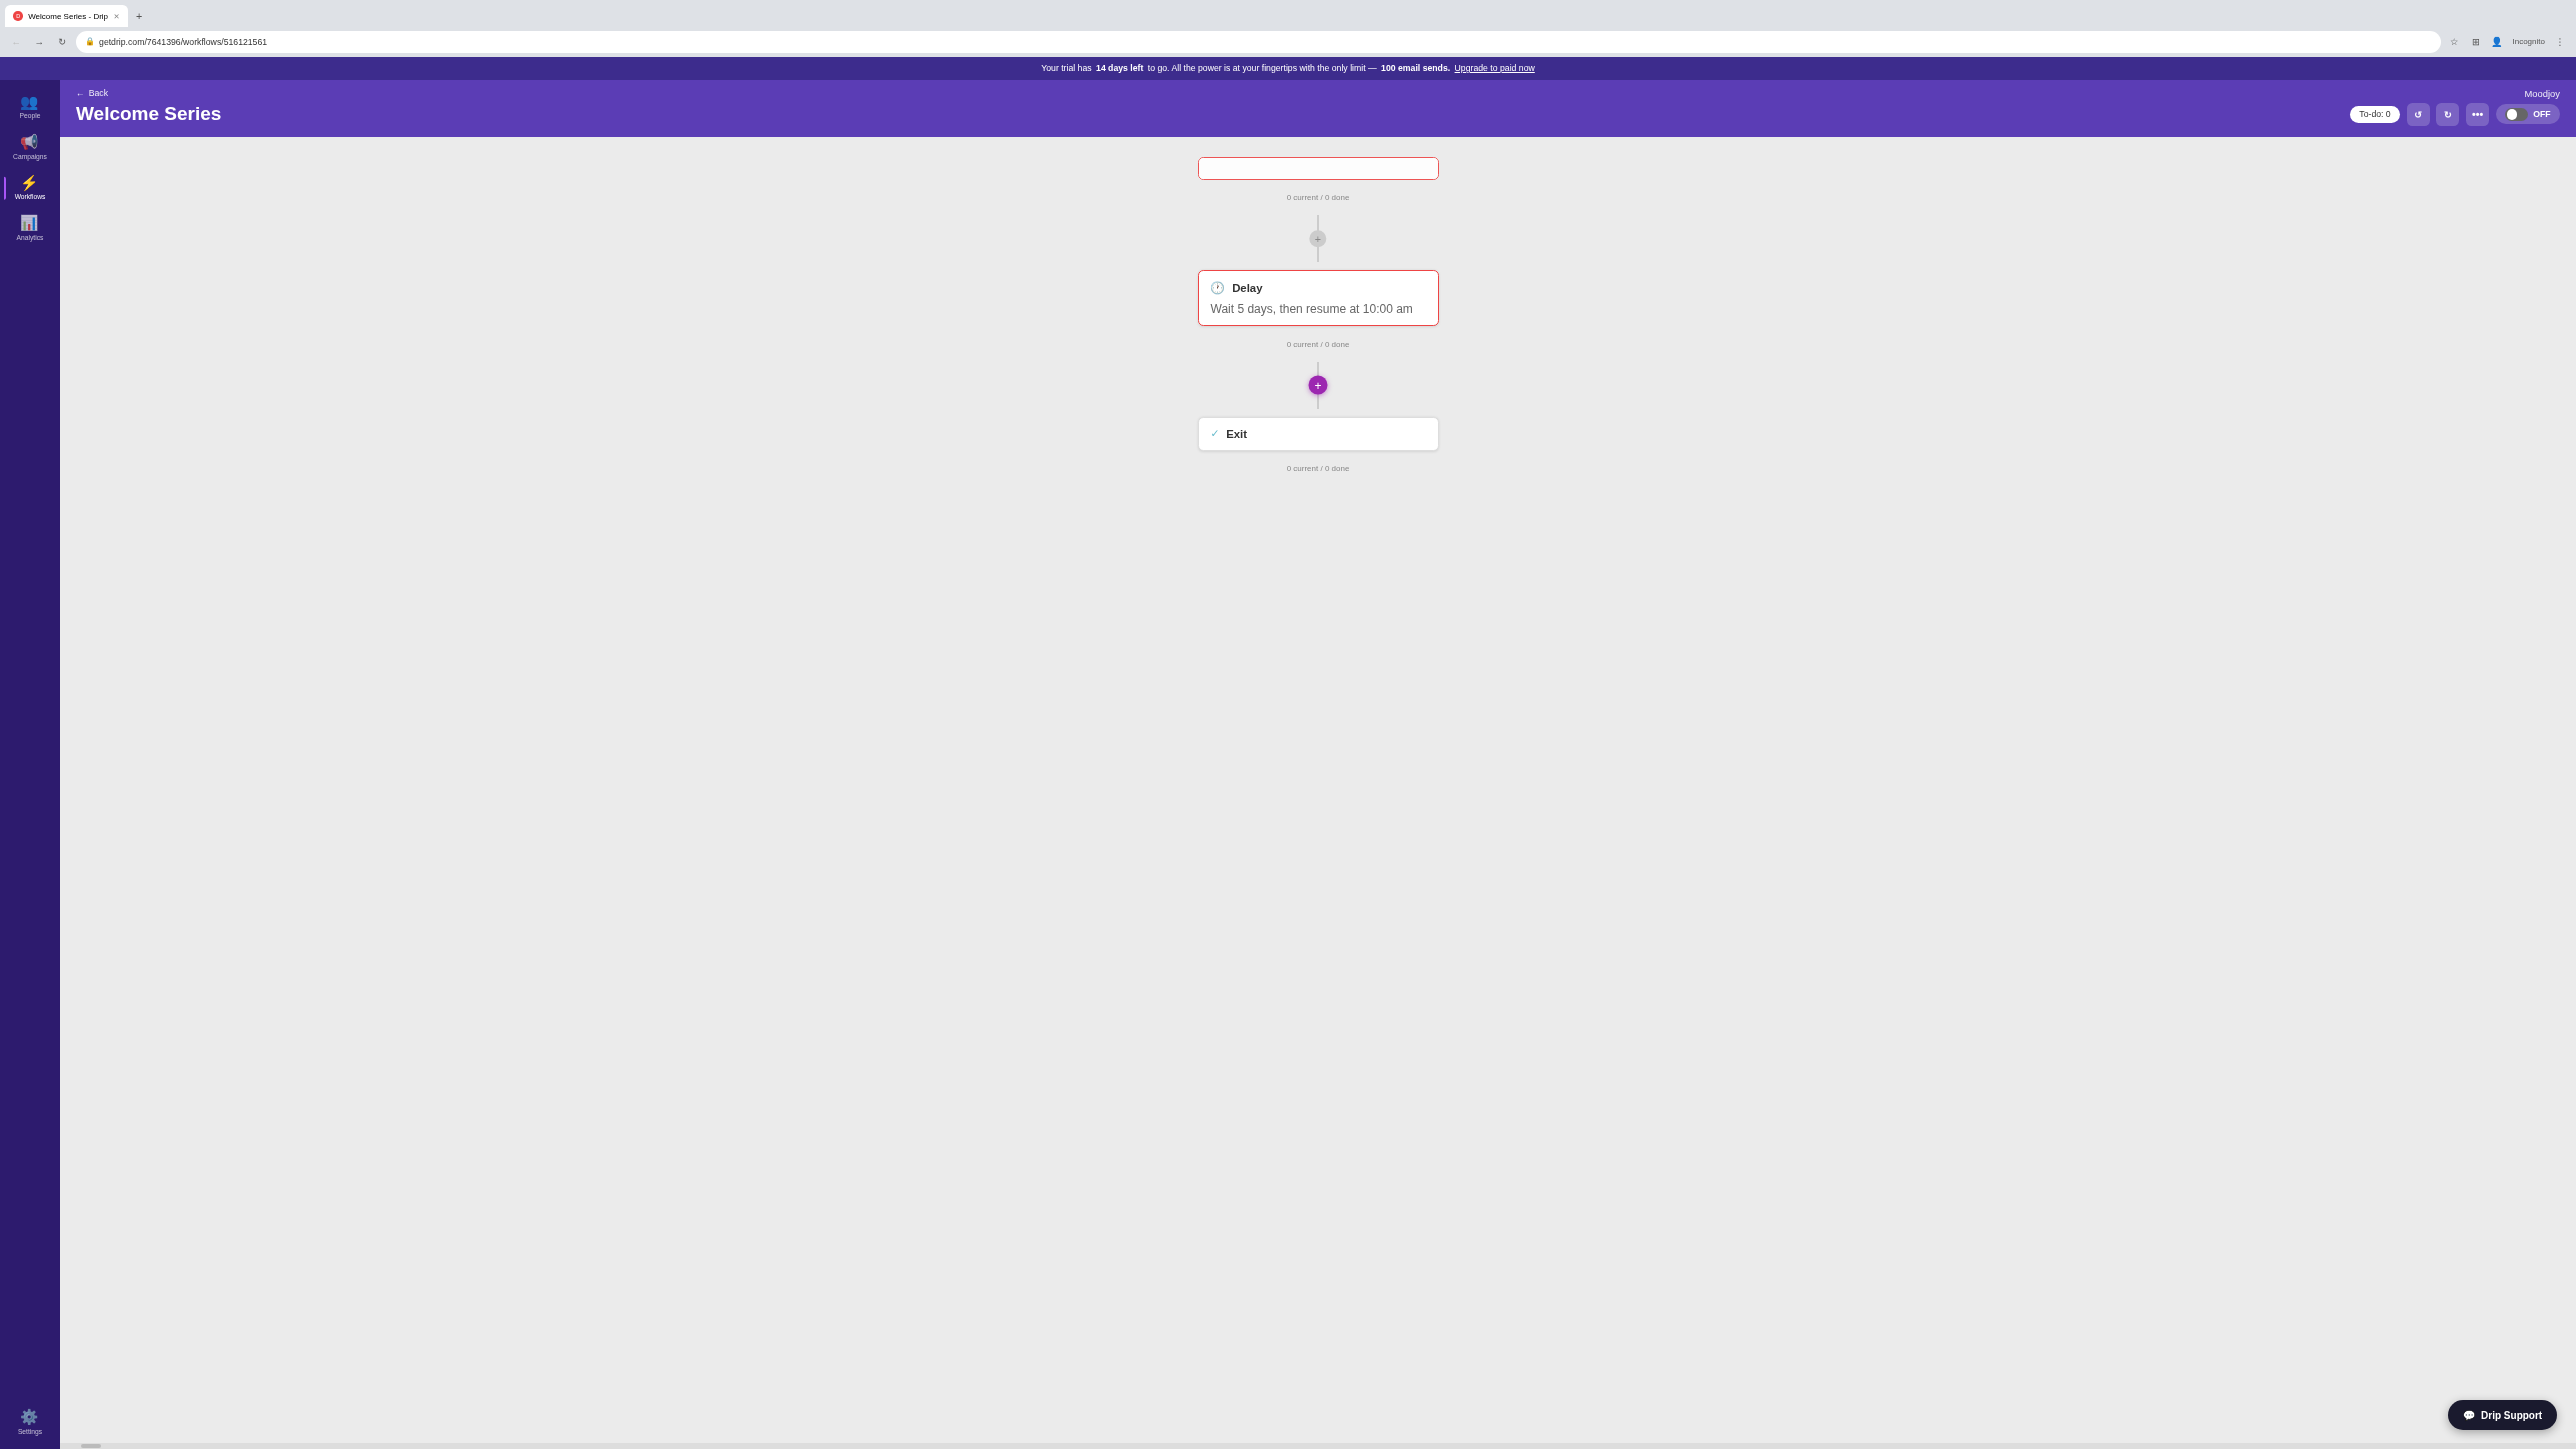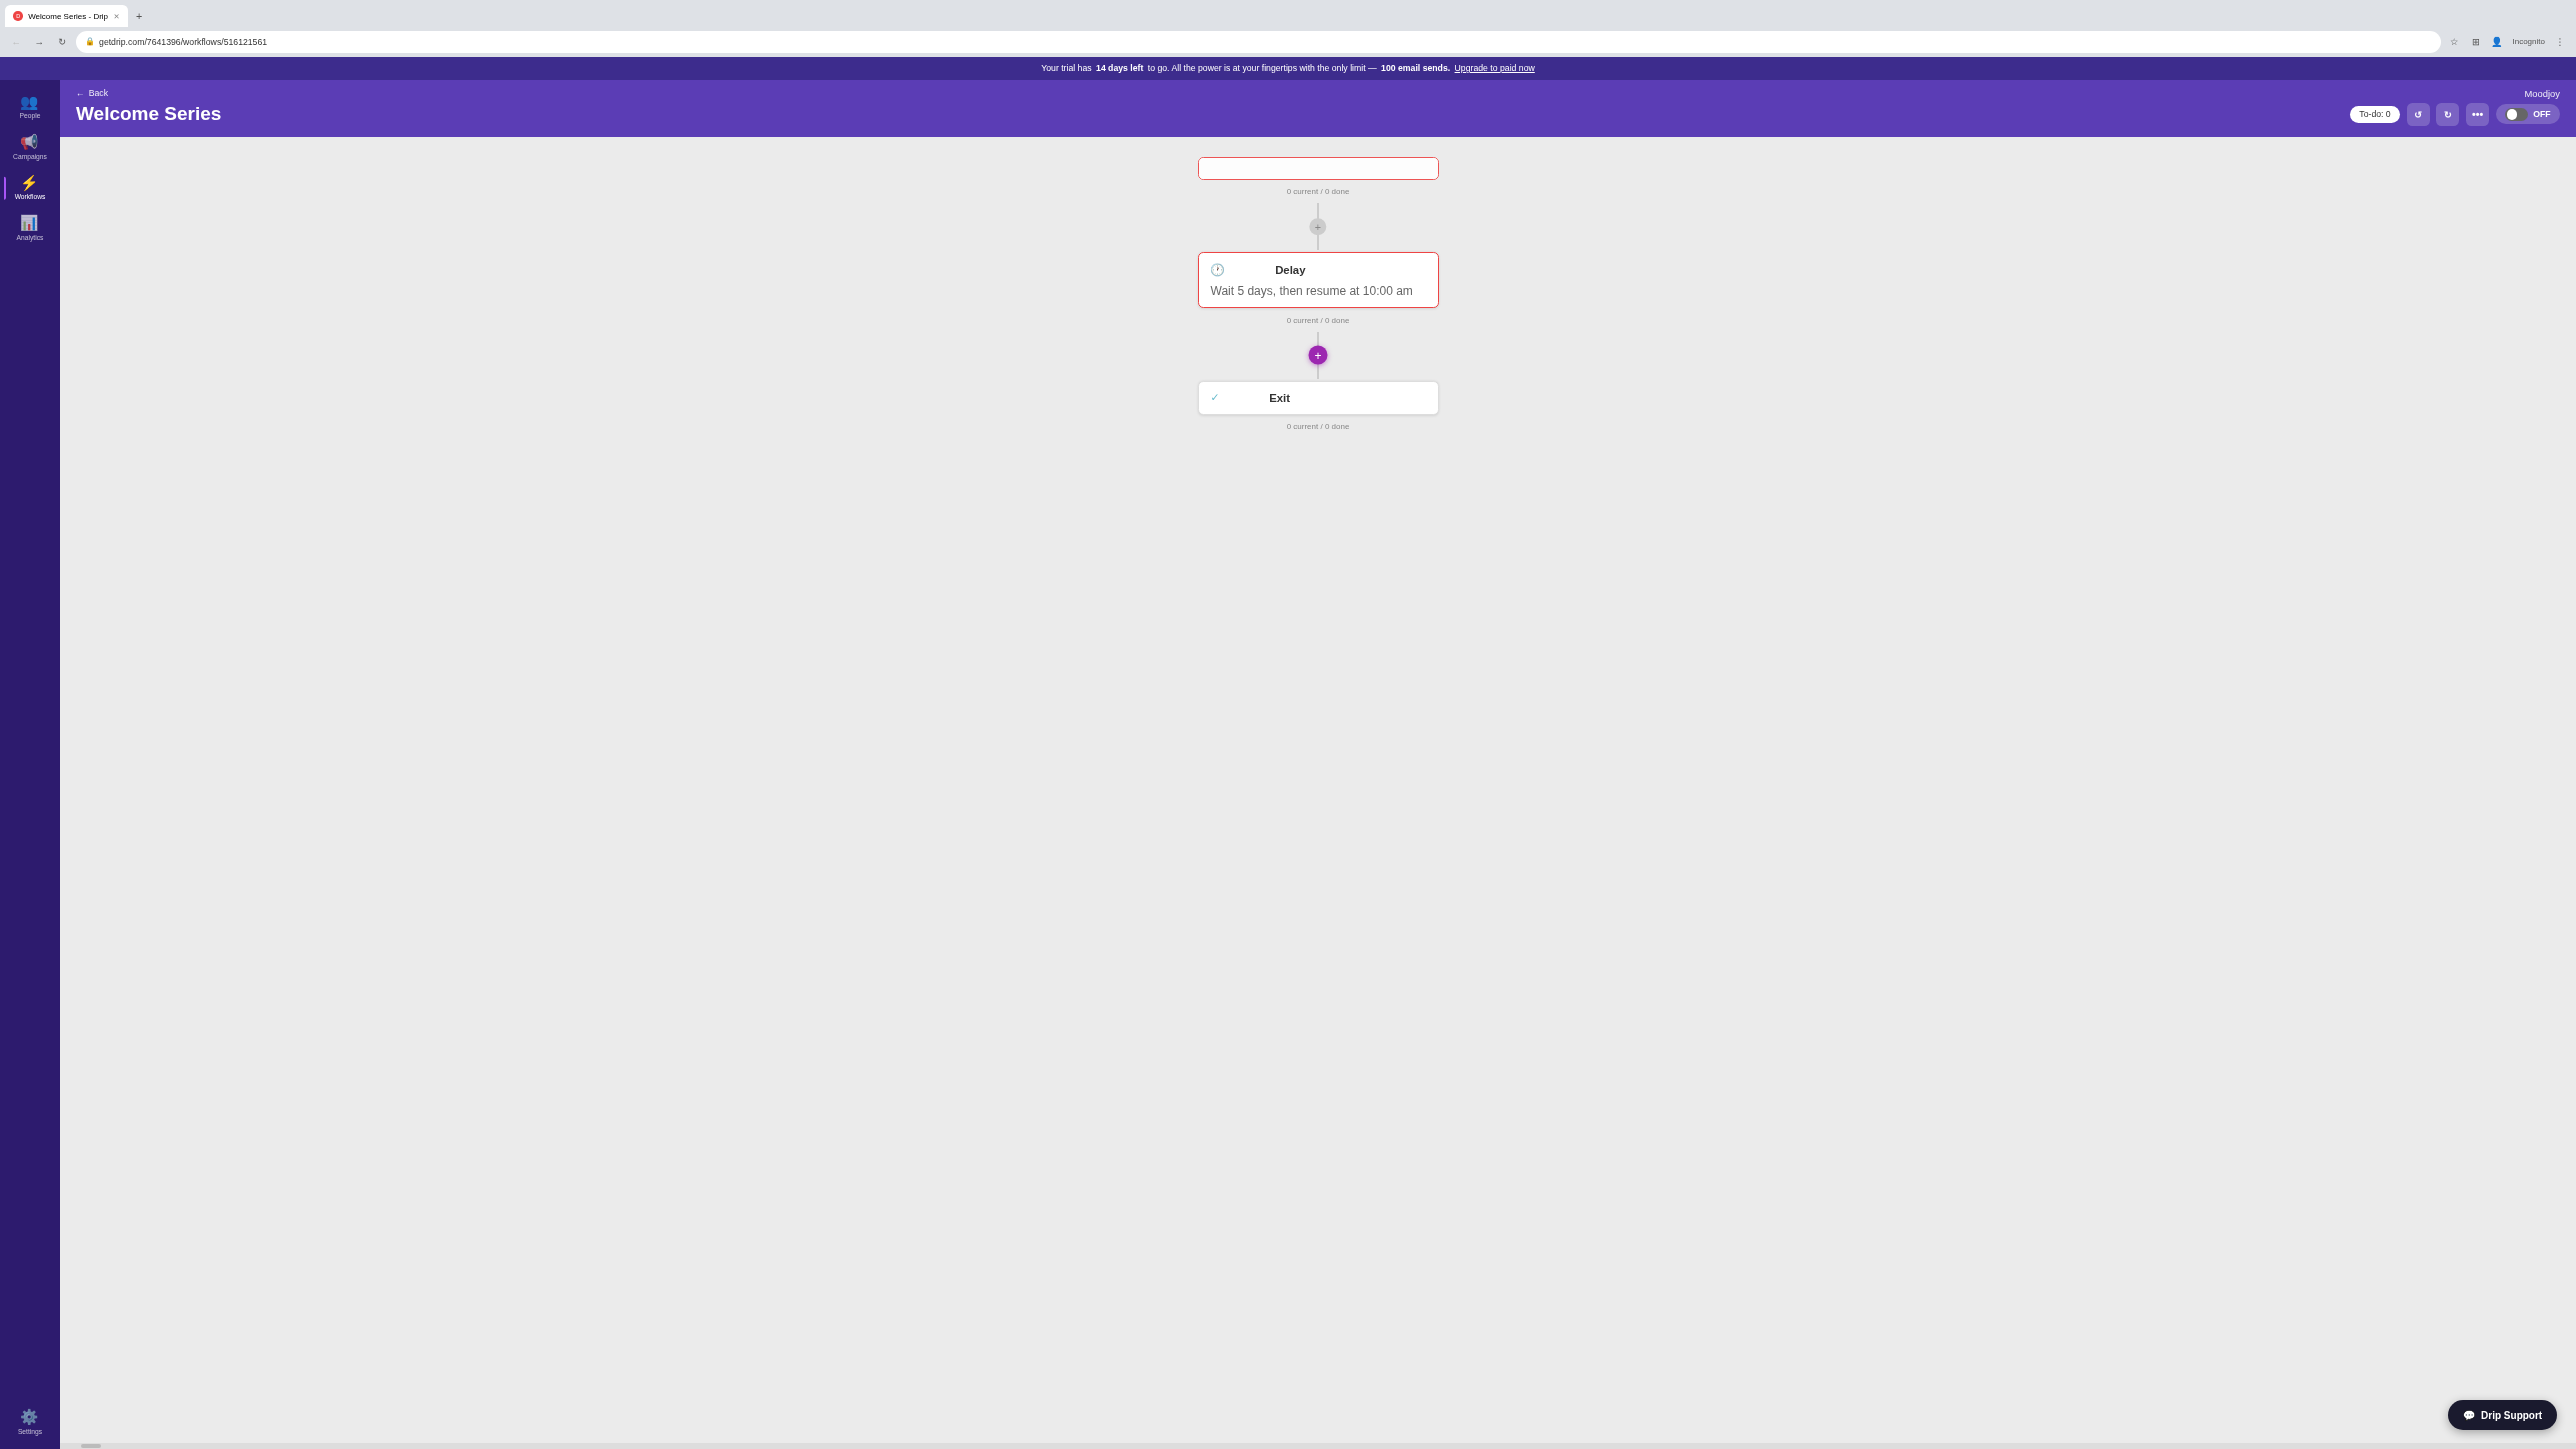--- a/index.html
+++ b/index.html
@@ -104,34 +104,34 @@
     }
 
     
     .workflow-canvas {
       flex: 1; background: #ebebeb; overflow: auto; position: relative;
       display: flex; flex-direction: column; align-items: center; padding: 20px 13.4px 40px;
     }
 
     
     .workflow-container {
-      display: flex; flex-direction: column; align-items: center; gap: 2px; min-width: 268px;
+      display: flex; flex-direction: column; align-items: center; gap: 8px; min-width: 268px;
     }
 
     .node-card {
       width: 241px; border-radius: 5.4px; background: white; border: 1.3px solid #ddd;
       box-shadow: 0 0.7px 2.7px rgba(0,0,0,0.1);
     }
     .node-card.delay-card { border-color: #e44; }
     .node-card.exit-card { border-color: #ddd; }
 
     .node-inner { padding: 9.4px 12px; }
     .node-header { display: flex; align-items: center; gap: 6.7px; }
     .node-icon { font-size: 12px; }
-    .node-title { font-size: 11.4px; font-weight: 600; color: #333; margin-left: 43px; }
+    .node-title { font-size: 11.4px; font-weight: 600; color: #333; }
     .node-subtitle { font-size: 12px; color: #666; margin-top: 7px; }
 
     .node-stats {
       text-align: center; font-size: 8px; color: #888; padding: 5.4px 0;
     }
 
     
     .connector {
       display: flex; flex-direction: column; align-items: center; position: relative;
     }

